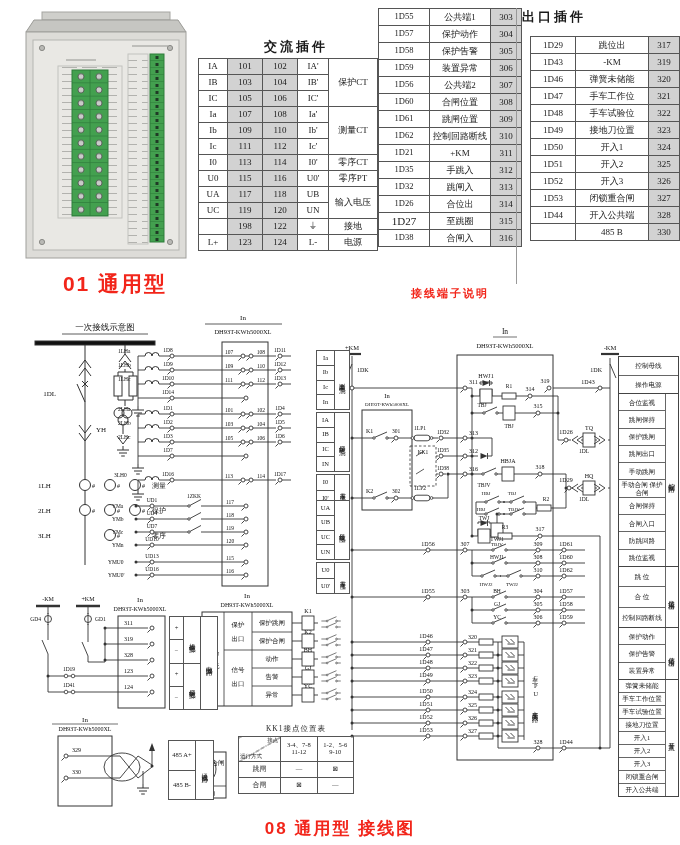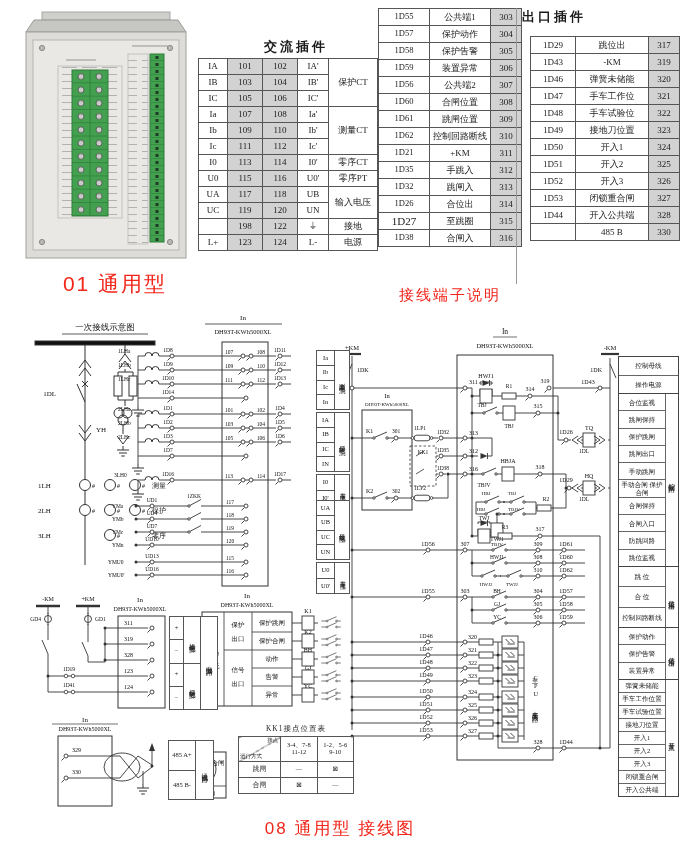--- a/index.html
+++ b/index.html
@@ -1,19 +1,19 @@
 <!DOCTYPE html>
 <html><head>
 <meta charset="utf-8">
 <style>
   html,body{margin:0;padding:0;background:#fff;}
   #page{position:relative;width:680px;height:845px;background:#fff;overflow:hidden;
         font-family:"Liberation Serif","DejaVu Sans",serif;color:#1a1a1a;}
   .abs{position:absolute;}
-  .cap{position:absolute;color:#f2251a;font-weight:normal;text-align:center;
+  .cap{position:absolute;color:#f2251a;font-weight:bold;text-align:center;
        font-family:"Liberation Sans","DejaVu Sans",sans-serif;letter-spacing:2px;}
   
   table.dt{border-collapse:collapse;background:#fff;}
   table.dt td{border:1px solid #555;text-align:center;font-size:9px;padding:0 1px;line-height:1.15;}
   #ac-table td{height:15px;}
   #mid-table td{height:16px;}
   #out-table td{height:16px;}
   td.num{background:#d2d2d2;}
   .ttl{font-size:13px;font-weight:bold;text-align:center;letter-spacing:3px;}
   
@@ -353,21 +353,21 @@
 
 
         <tr>
           <td style="width:42px"></td>
           <td style="width:70px">485 B</td>
           <td class="num" style="width:28px">330</td>
         </tr>
       </tbody>
   </table>
 
-  <div class="cap" style="left:385px;top:286px;width:130px;font-size:15px">接线端子说明</div>
+  <div class="cap" style="left:385px;top:286px;width:130px;font-size:11px">接线端子说明</div>
 
   <svg class="abs" style="left:0;top:310px" width="680" height="506" viewBox="0 0 680 506">
     <defs>
       <g id="tm">
           <circle r="2" fill="#fff" stroke="#333" stroke-width="0.9"></circle>
           <line x1="-2" y1="2" x2="-4.5" y2="4.5" stroke="#333" stroke-width="0.9"></line>
         </g>
       <g id="jd">
           <circle r="1.5" fill="#333"></circle>
         </g>

